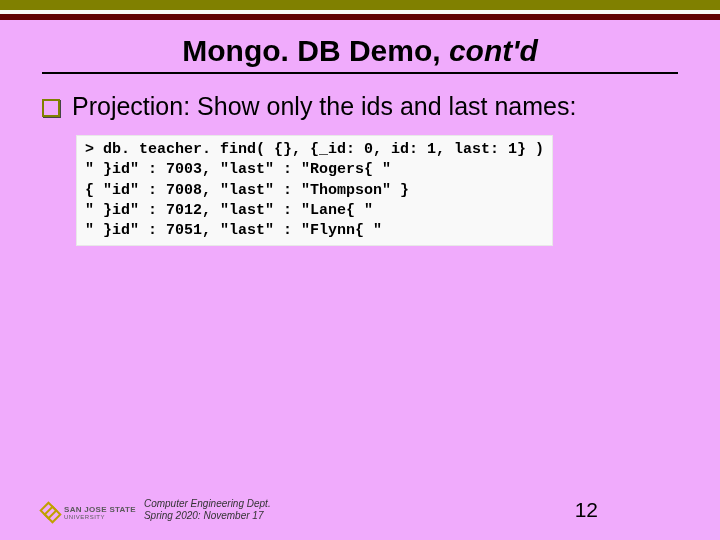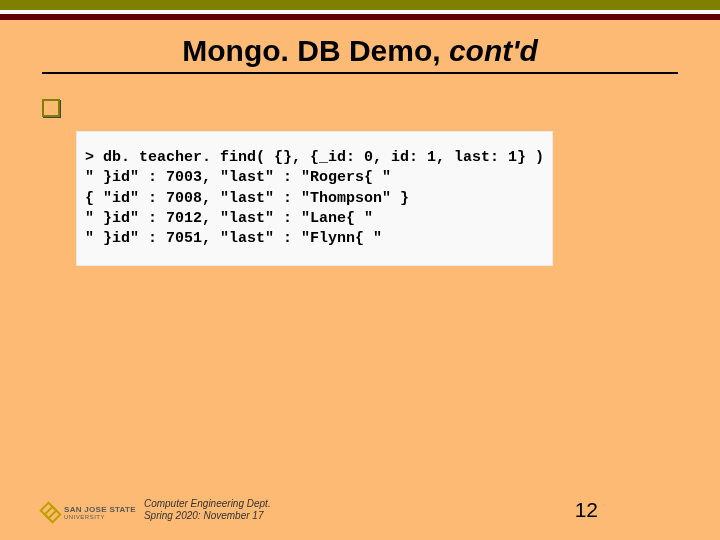--- a/index.html
+++ b/index.html
@@ -8,21 +8,21 @@
     width: 720px;
     height: 540px;
     background: #ffffff;
     font-family: Arial, Helvetica, sans-serif;
     overflow: hidden;
   }
   .slide {
     position: relative;
     width: 720px;
     height: 540px;
-    background: #fdba74;
+    background: #f0abfc;
     box-sizing: border-box;
   }
   .top-bars {
     width: 100%;
   }
   .bar-olive { background: #808000; height: 10px; }
   .bar-thin  { background: #f7f7f4; height: 4px; }
   .bar-maroon{ background: #600000; height: 6px; }
 
   .title {
@@ -60,21 +60,21 @@
   }
   .bullet-text {
     font-size: 25px;
     color: #000;
   }
 
   .code-block {
     margin-left: 34px;
     background: #f9f9f9;
     border: 1px solid #e8e8e8;
-    padding: 16px 8px;
+    padding: 4px 8px;
     font-family: "Courier New", Courier, monospace;
     font-size: 15px;
     font-weight: bold;
     line-height: 1.35;
     white-space: pre;
     width: fit-content;
   }
 
   .footer {
     position: absolute;
@@ -143,20 +143,21 @@
   </div>
 
   <h1 class="title">
     <span>Mongo. DB Demo, </span><span class="title-em">cont'd</span>
   </h1>
   <hr class="title-rule">
 
   <div class="body-area">
     <div class="bullet-row">
       <div class="bullet-box"></div>
+      <div class="bullet-text">Projection: Show only the ids and last names:</div>
     </div>
 
     <div class="code-block"><span>&gt; db. teacher. find( {}, {_id: 0, id: 1, last: 1} )</span>
 <span>" }id" : 7003, "last" : "Rogers{ "</span>
 <span>{ "id" : 7008, "last" : "Thompson" }</span>
 <span>" }id" : 7012, "last" : "Lane{ "</span>
 <span>" }id" : 7051, "last" : "Flynn{ "</span></div>
   </div>
 
   <div class="footer">

